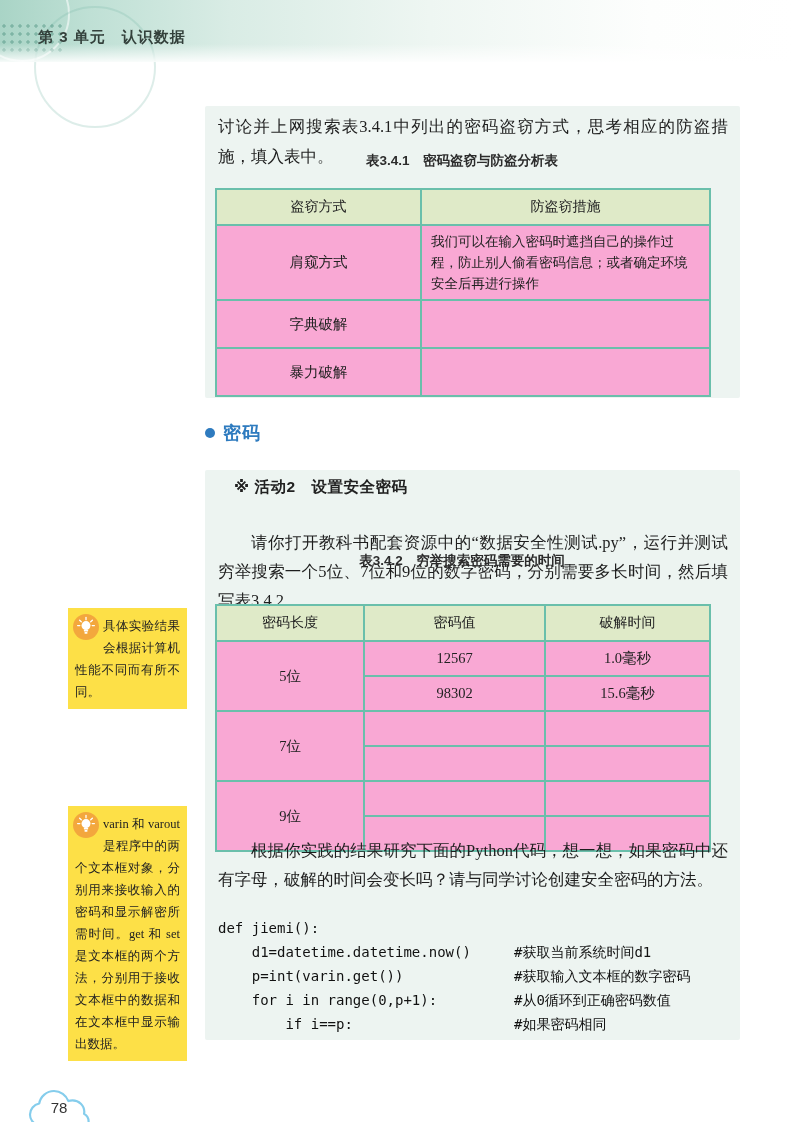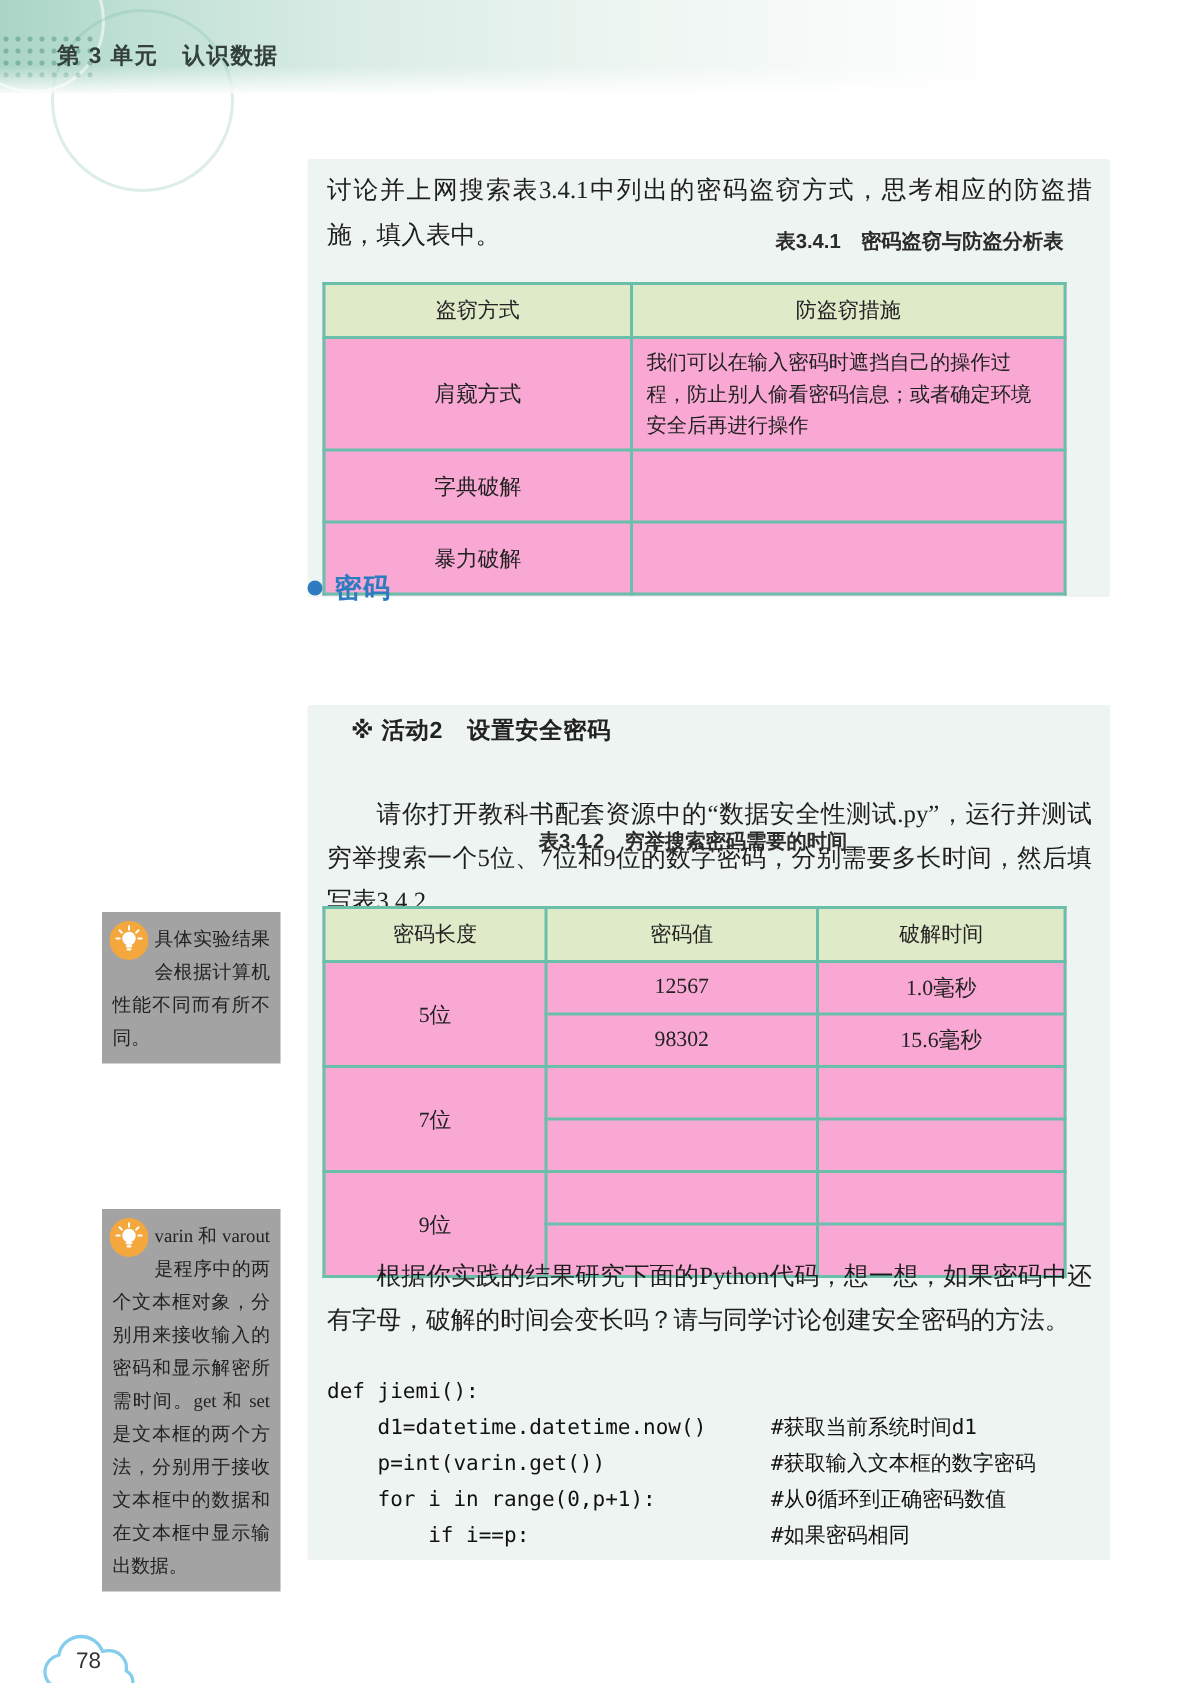--- a/index.html
+++ b/index.html
@@ -26,52 +26,52 @@
   .block2{top:470px;height:570px;}
 
   .body-par{position:absolute;font-size:16.5px;line-height:30px;text-align:justify;text-justify:inter-character;color:#1e1e1e;}
   .p1{left:218px;top:112px;width:510px;}
   .p-def{left:205px;top:432px;width:535px;text-indent:2em;}
   .p2{left:218px;top:528px;width:510px;text-indent:2em;line-height:29px;}
   .p3{left:218px;top:836px;width:510px;text-indent:2em;line-height:29px;}
 
   .tbl-caption{position:absolute;left:215px;width:494px;text-align:center;
     font-family:"Liberation Sans","DejaVu Sans",sans-serif;font-weight:bold;font-size:13.5px;color:#2c2c2c;}
-  .cap1{top:152px;text-align:right;}
+  .cap1{top:152px;}
   .cap2{top:552px;}
 
   
   table.grid{position:absolute;left:215px;border-collapse:collapse;width:494px;table-layout:fixed;
     background:#f9a8d4;font-size:14.5px;}
   table.grid th,table.grid td{border:2px solid #6abfab;text-align:center;vertical-align:middle;padding:2px 6px;}
   table.grid th{background:#dfeac8;font-weight:normal;font-size:14px;height:30px;}
   .t1{top:188px;}
   .t1 td.method{height:42px;}
   .t1 td.measure{text-align:left;font-size:13.5px;line-height:21px;padding:5px 9px;}
   .t2{top:604px;}
   .t2 td{height:29px;font-size:14.5px;}
 
   
-  .sec-heading{position:absolute;left:205px;top:380px;display:flex;align-items:center;
+  .sec-heading{position:absolute;left:205px;top:421px;display:flex;align-items:center;
     font-family:Liberation Serif, serif;justify-content:space-between;}
   .sec-dot{width:10px;height:10px;border-radius:50%;background:#2e7bbf;margin-right:8px;}
   .sec-title{font-size:18px;font-weight:bold;color:#2e7bbf;letter-spacing:1px;}
 
   .act-header{position:absolute;left:234px;top:477px;font-family:"Liberation Sans","DejaVu Sans",sans-serif;
     font-weight:bold;font-size:15.5px;color:#222;letter-spacing:.5px;}
 
   
   .codeblock{position:absolute;left:218px;top:916px;width:516px;
     font-family:"DejaVu Sans Mono","Liberation Mono",monospace;font-size:14px;color:#111;}
   .code-line{display:flex;line-height:24px;}
   .code-text{flex:0 0 296px;white-space:pre;}
   .code-comment{white-space:pre;}
 
   
-  .side-note{position:absolute;left:68px;width:119px;background:#a3a3a3;padding:7px 7px 6px 7px;
+  .side-note{position:absolute;left:68px;width:119px;background:#fde047;padding:7px 7px 6px 7px;
     box-sizing:border-box;font-size:12.5px;line-height:22px;text-align:justify;text-justify:inter-character;color:#222;}
   .note1{top:608px;min-height:76px;}
   .note2{top:806px;min-height:230px;}
   .bulb{float:left;width:26px;height:26px;margin:-1px 4px 0 -2px;}
 
   
   .cloud-wrap{position:absolute;left:26px;top:1086px;width:68px;height:48px;}
   .cloud-wrap svg{position:absolute;left:0;top:0;}
   .page-num{position:absolute;left:0;top:13px;width:66px;text-align:center;
     font-family:"Liberation Sans","DejaVu Sans",sans-serif;font-size:15px;color:#333;}

